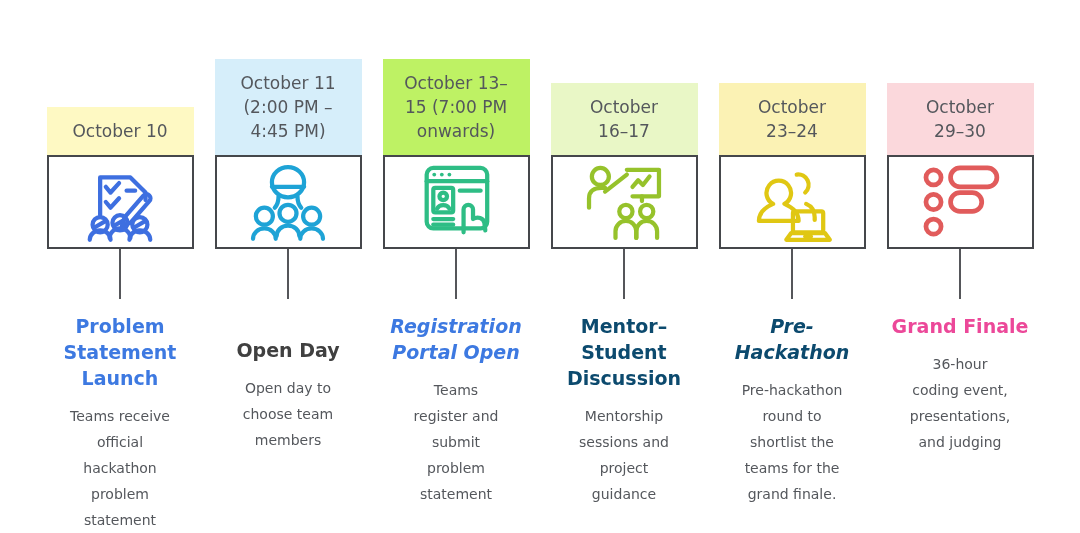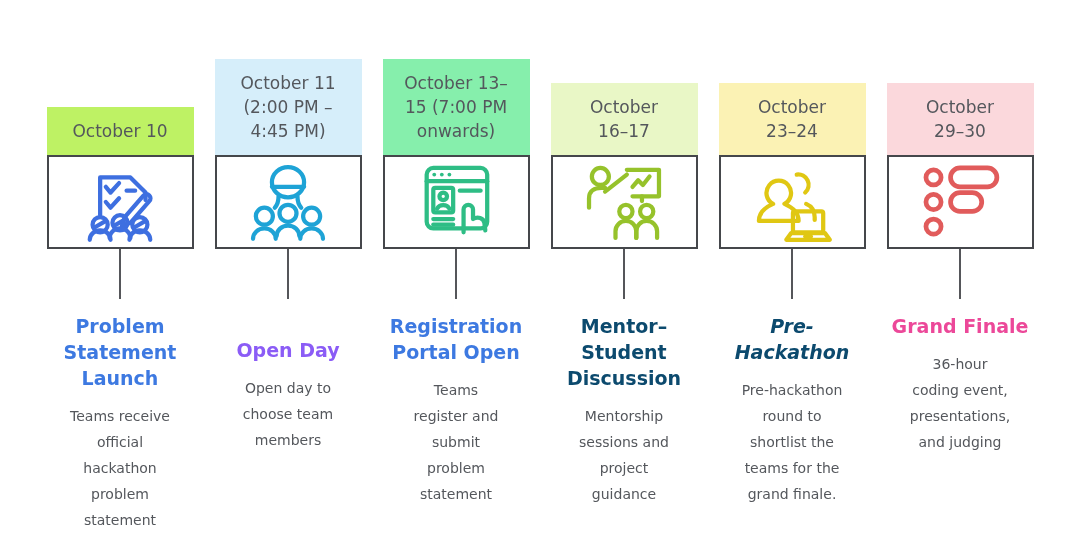--- a/index.html
+++ b/index.html
@@ -53,21 +53,21 @@
   svg { display: block; }
 </style>
 </head>
 <body style="background: rgb(255, 255, 255);">
 
 <div class="stage">
   <div class="timeline" style="color: rgb(84, 87, 92);">
 
     <div class="col">
       <div class="card-wrap">
-        <div class="card-header" style="background: #bef264;">October 10</div>
+        <div class="card-header" style="background: #fef9c3;">October 10</div>
         <div class="card-body" style="color: rgb(62, 111, 224); border-color: rgb(69, 71, 75);">
           <svg width="104" height="80" viewBox="0 0 110 84" fill="none" stroke="currentColor" stroke-width="4.5" stroke-linecap="round" stroke-linejoin="round">
             <path d="M34 56 V16 h32 l16 16 v8"></path>
             <path d="M40 26 l5 6 9-10"></path>
             <path d="M62 30 h9"></path>
             <path d="M40 42 l5 6 9-10"></path>
             <path d="M60 58 l-3 9 9-3 20-23 a4 4 0 0 0 -6 -6 z"></path>
             <circle cx="34" cy="66" r="8"></circle>
             <circle cx="55" cy="64" r="8"></circle>
             <circle cx="76" cy="66" r="8"></circle>
@@ -105,50 +105,50 @@
             <circle cx="30" cy="57" r="9"></circle>
             <circle cx="55" cy="54" r="9"></circle>
             <circle cx="80" cy="57" r="9"></circle>
             <path d="M18 81 a12 11 0 0 1 24 0"></path>
             <path d="M43 78 a12 11 0 0 1 24 0"></path>
             <path d="M68 81 a12 11 0 0 1 24 0"></path>
           </svg>
         </div>
       </div>
       <div class="connector" style="background: rgb(85, 86, 90);"></div>
-      <div class="event-title" style="color: #8b5cf6; margin-top: 38px;">Open Day</div>
+      <div class="event-title" style="color: #404040; margin-top: 38px;">Open Day</div>
       <div class="event-desc">Open day to
 choose team
 members</div>
     </div>
 
     <div class="col">
       <div class="card-wrap">
-        <div class="card-header" style="background: #86efac;">October 13–
+        <div class="card-header" style="background: #bef264;">October 13–
 15 (7:00 PM
 onwards)</div>
         <div class="card-body" style="color: rgb(46, 189, 133); border-color: rgb(69, 71, 75);">
           <svg width="104" height="80" viewBox="0 0 110 84" fill="none" stroke="currentColor" stroke-width="4.5" stroke-linecap="round" stroke-linejoin="round">
             <rect x="24" y="6" width="64" height="64" rx="7"></rect>
             <path d="M24 20 H88"></path>
             <circle cx="32" cy="13" r="2" fill="currentColor" stroke="none"></circle>
             <circle cx="40" cy="13" r="2" fill="currentColor" stroke="none"></circle>
             <circle cx="48" cy="13" r="2" fill="currentColor" stroke="none"></circle>
             <rect x="31" y="27" width="21" height="26" rx="2"></rect>
             <circle cx="41.5" cy="36" r="4"></circle>
             <path d="M35 49 a7 6 0 0 1 13 0"></path>
             <path d="M31 60 h21"></path>
             <path d="M31 66 h21"></path>
             <path d="M59 30 h22"></path>
             <path d="M63 74 V50 a5 5 0 0 1 10 0 v10 c5 -3 11 -1 12 4 l1 8"></path>
           </svg>
         </div>
       </div>
       <div class="connector" style="background: rgb(85, 86, 90);"></div>
-      <div class="event-title" style="color: rgb(61, 121, 225);">Registration
+      <div class="event-title" style="color: rgb(61, 121, 225); font-style: italic;">Registration
 Portal Open</div>
       <div class="event-desc">Teams
 register and
 submit
 problem
 statement</div>
     </div>
 
     <div class="col">
       <div class="card-wrap">

